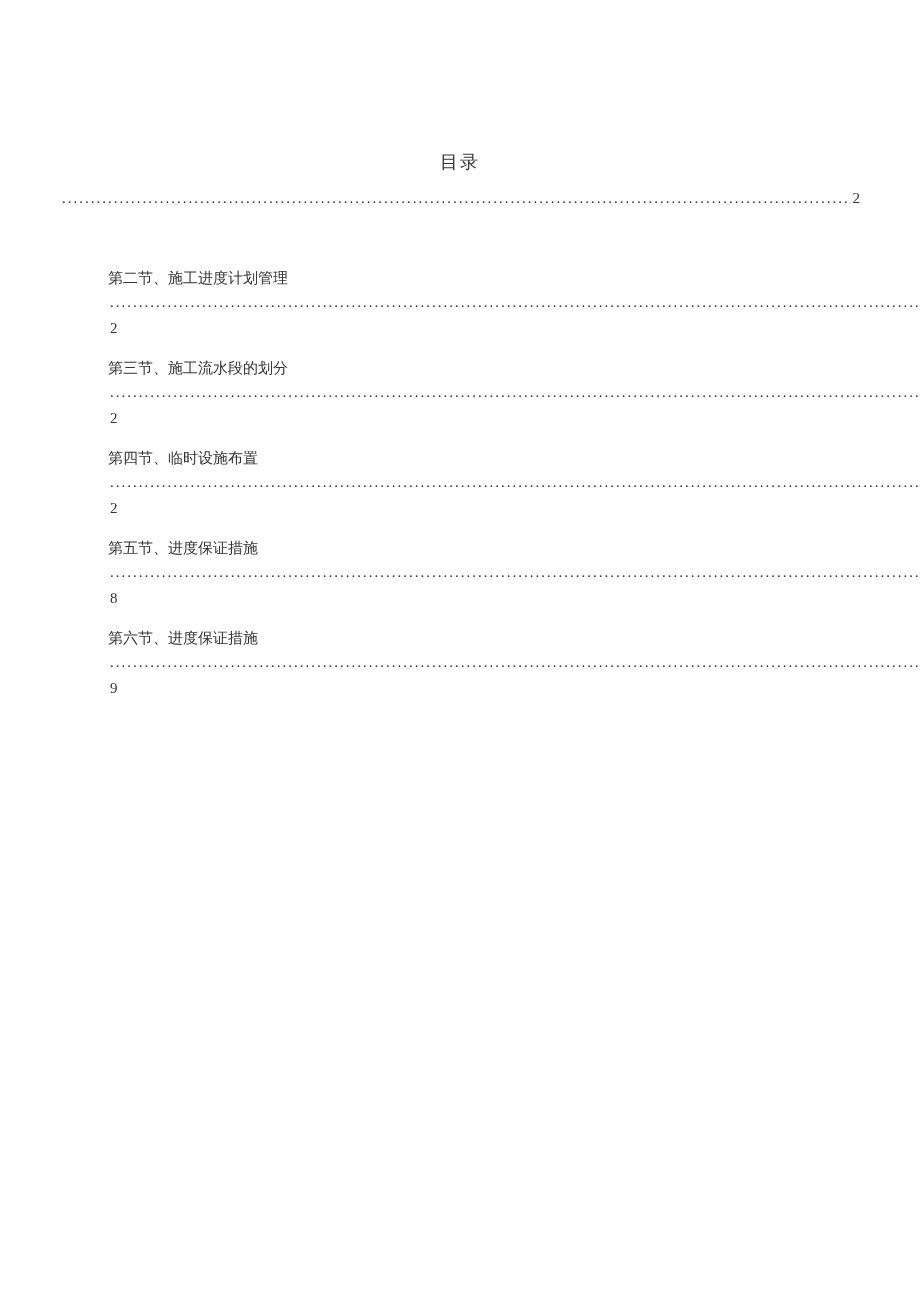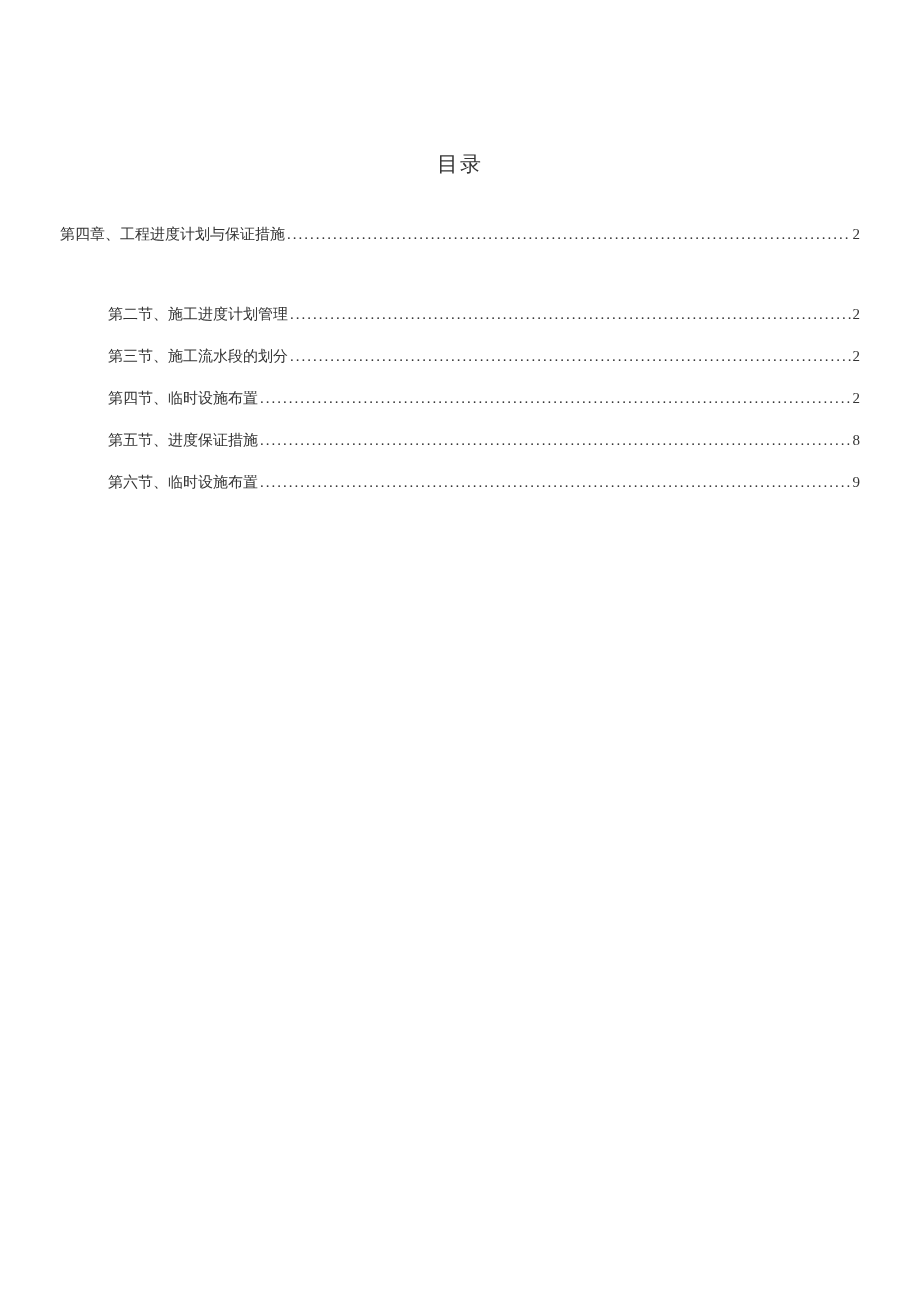--- a/index.html
+++ b/index.html
@@ -10,38 +10,39 @@
     body {
       background: #ffffff;
       width: 920px;
       height: 1301px;
       font-family: "SimSun", "宋体", serif;
       color: #333333;
       padding: 150px 60px 0 60px;
     }
     .toc-title {
       text-align: center;
-      font-size: 21px;
+      font-size: 18px;
       font-weight: normal;
-      margin-bottom: 44px;
+      margin-bottom: 12px;
       letter-spacing: 2px;
     }
     .toc-entry {
       display: flex;
       align-items: baseline;
       font-size: 15px;
       line-height: 1.6;
       margin-bottom: 16px;
       white-space: nowrap;
     }
     .toc-entry.level-1 {
       padding-left: 0;
     }
     .toc-entry.level-2 {
       padding-left: 48px;
+      flex-direction: column;
     }
     .toc-label {
       flex-shrink: 0;
     }
     .toc-leader {
       flex: 1;
       overflow: hidden;
       letter-spacing: 2px;
       color: #333333;
       padding: 0 2px;
@@ -57,21 +58,20 @@
     .spacer {
       height: 38px;
     }
   </style>
 </head>
 <body>
 
 <div class="toc-title">目录</div>
 
 <div class="toc-entry level-1">
-  <span class="toc-label">第四章、工程进度计划与保证措施</span>
   <span class="toc-leader"></span>
   <span class="toc-page">2</span>
 </div>
 
 <div class="spacer"></div>
 
 <div class="toc-entry level-2">
   <span class="toc-label">第二节、施工进度计划管理</span>
   <span class="toc-leader"></span>
   <span class="toc-page">2</span>
@@ -89,16 +89,16 @@
   <span class="toc-page">2</span>
 </div>
 
 <div class="toc-entry level-2">
   <span class="toc-label">第五节、进度保证措施</span>
   <span class="toc-leader"></span>
   <span class="toc-page">8</span>
 </div>
 
 <div class="toc-entry level-2">
-  <span class="toc-label">第六节、临时设施布置</span>
+  <span class="toc-label">第六节、进度保证措施</span>
   <span class="toc-leader"></span>
   <span class="toc-page">9</span>
 </div>
 
 </body></html>

